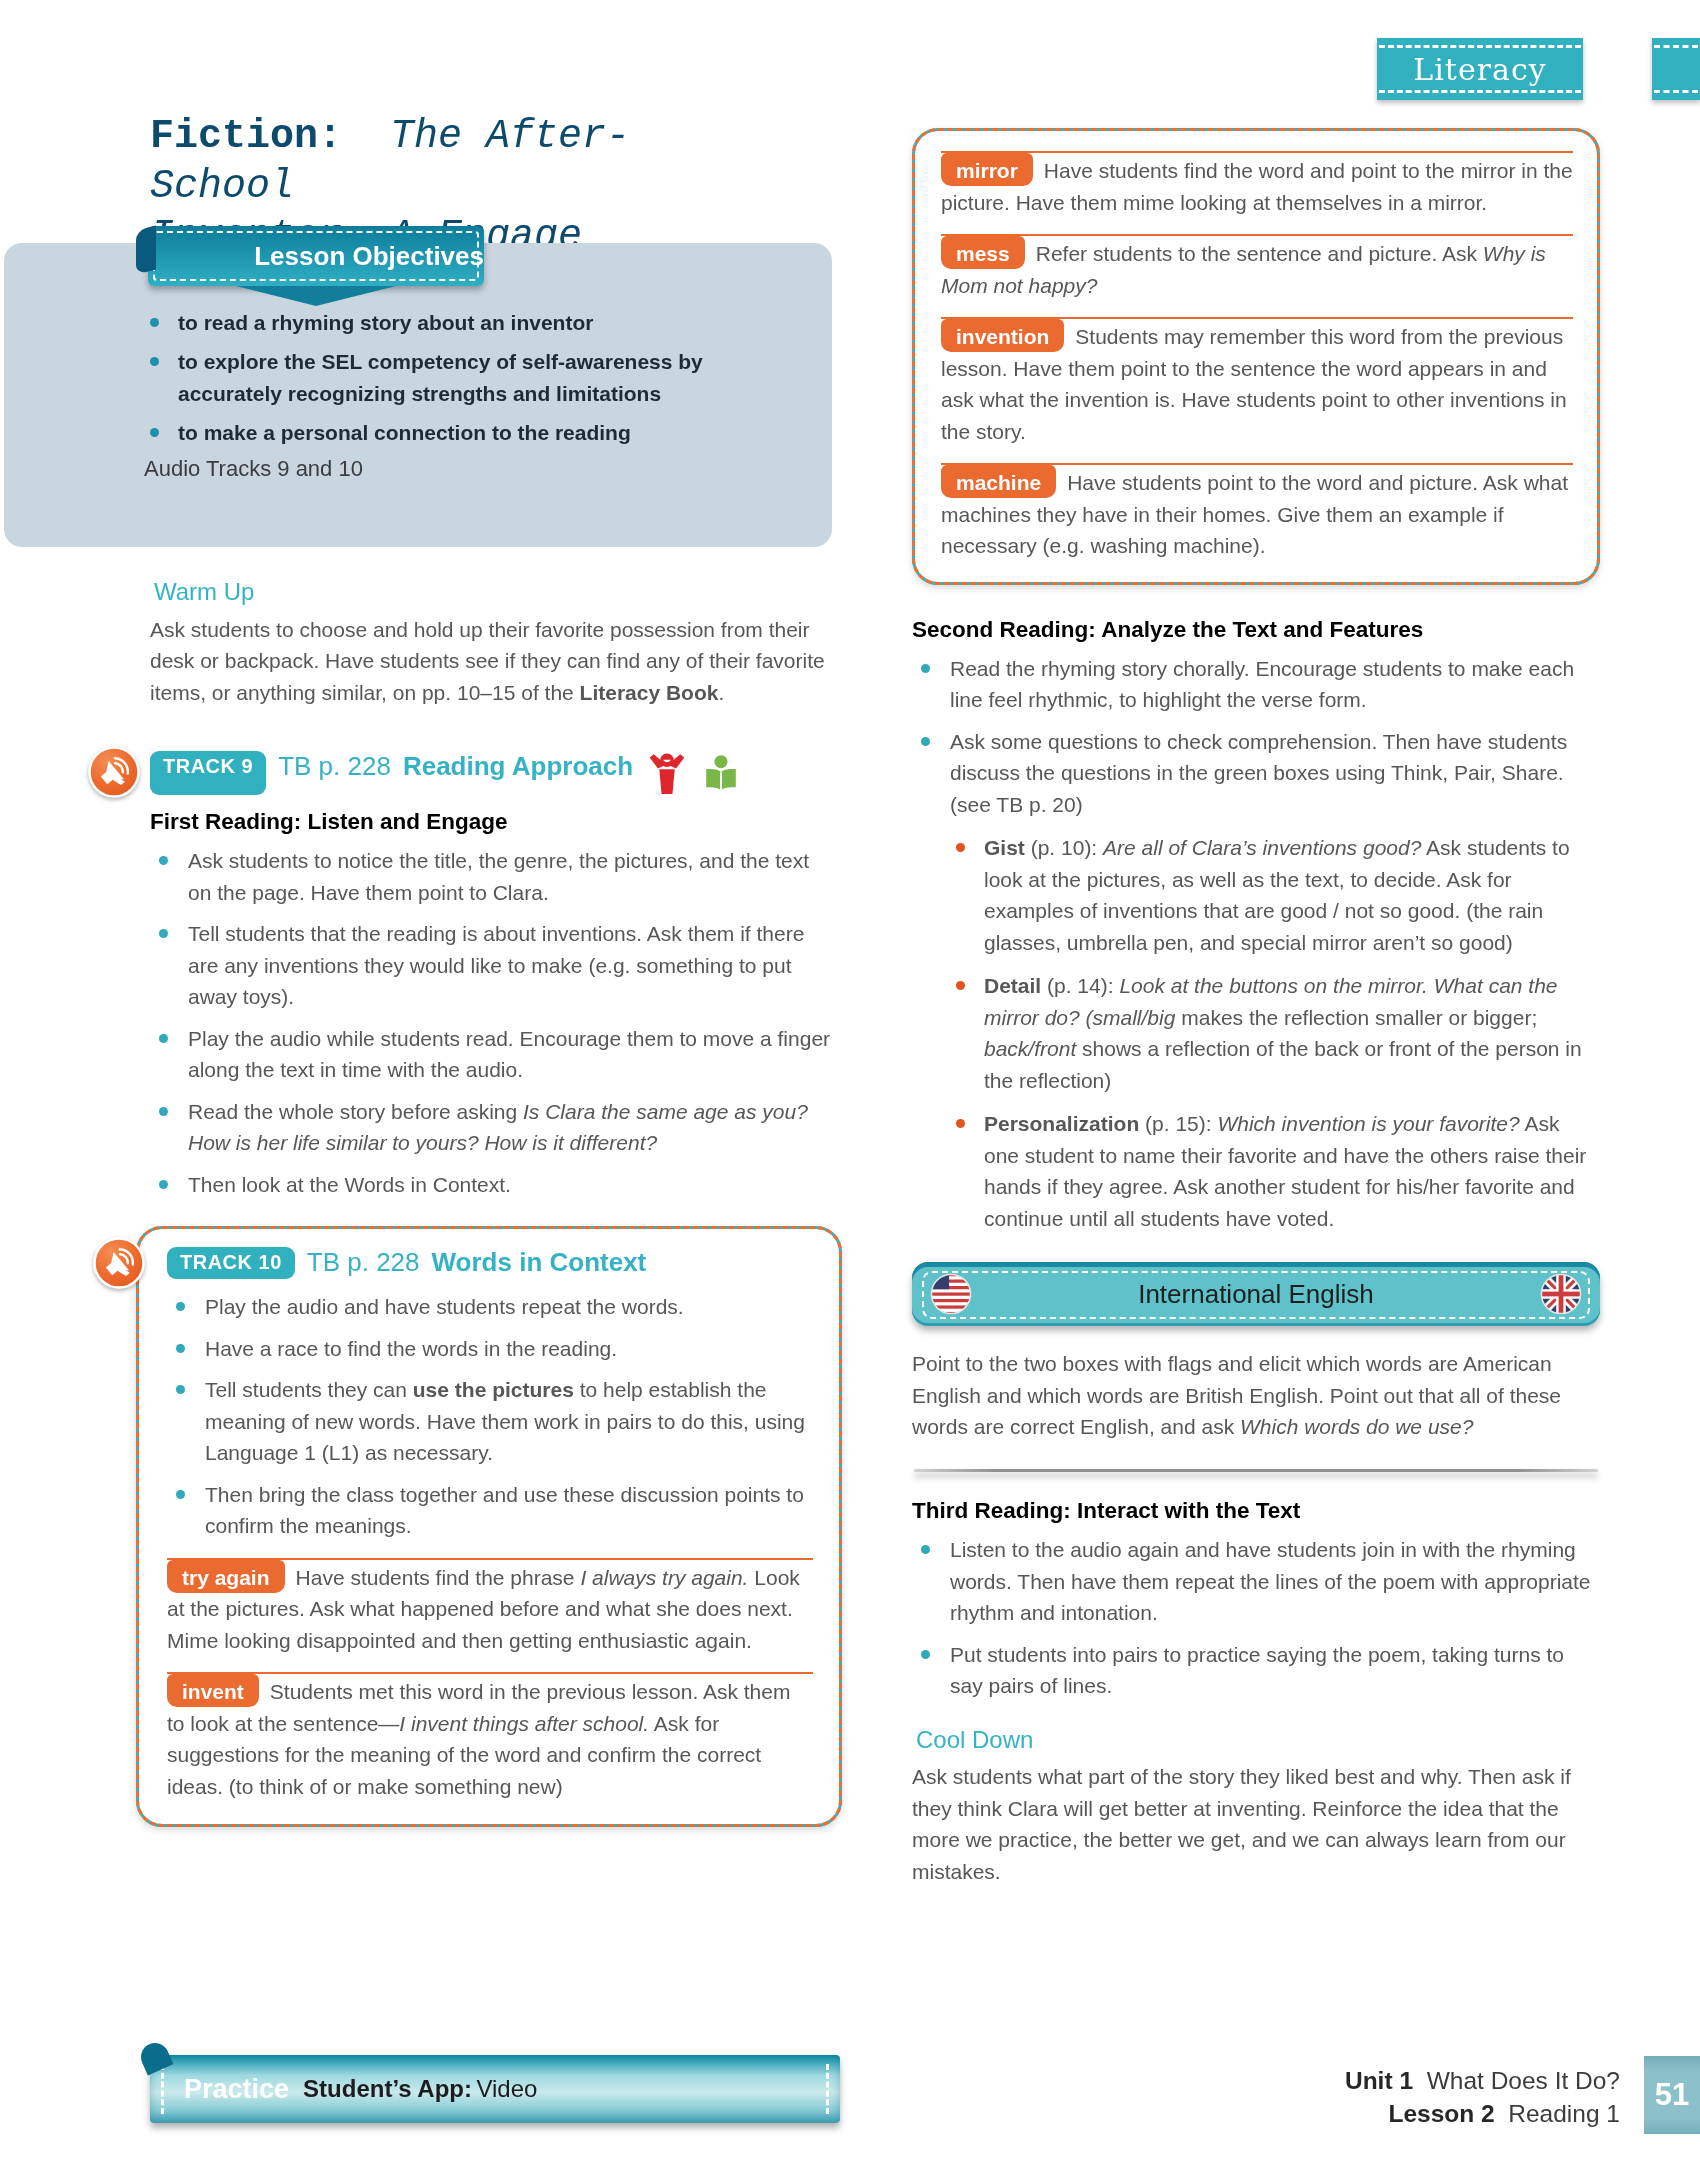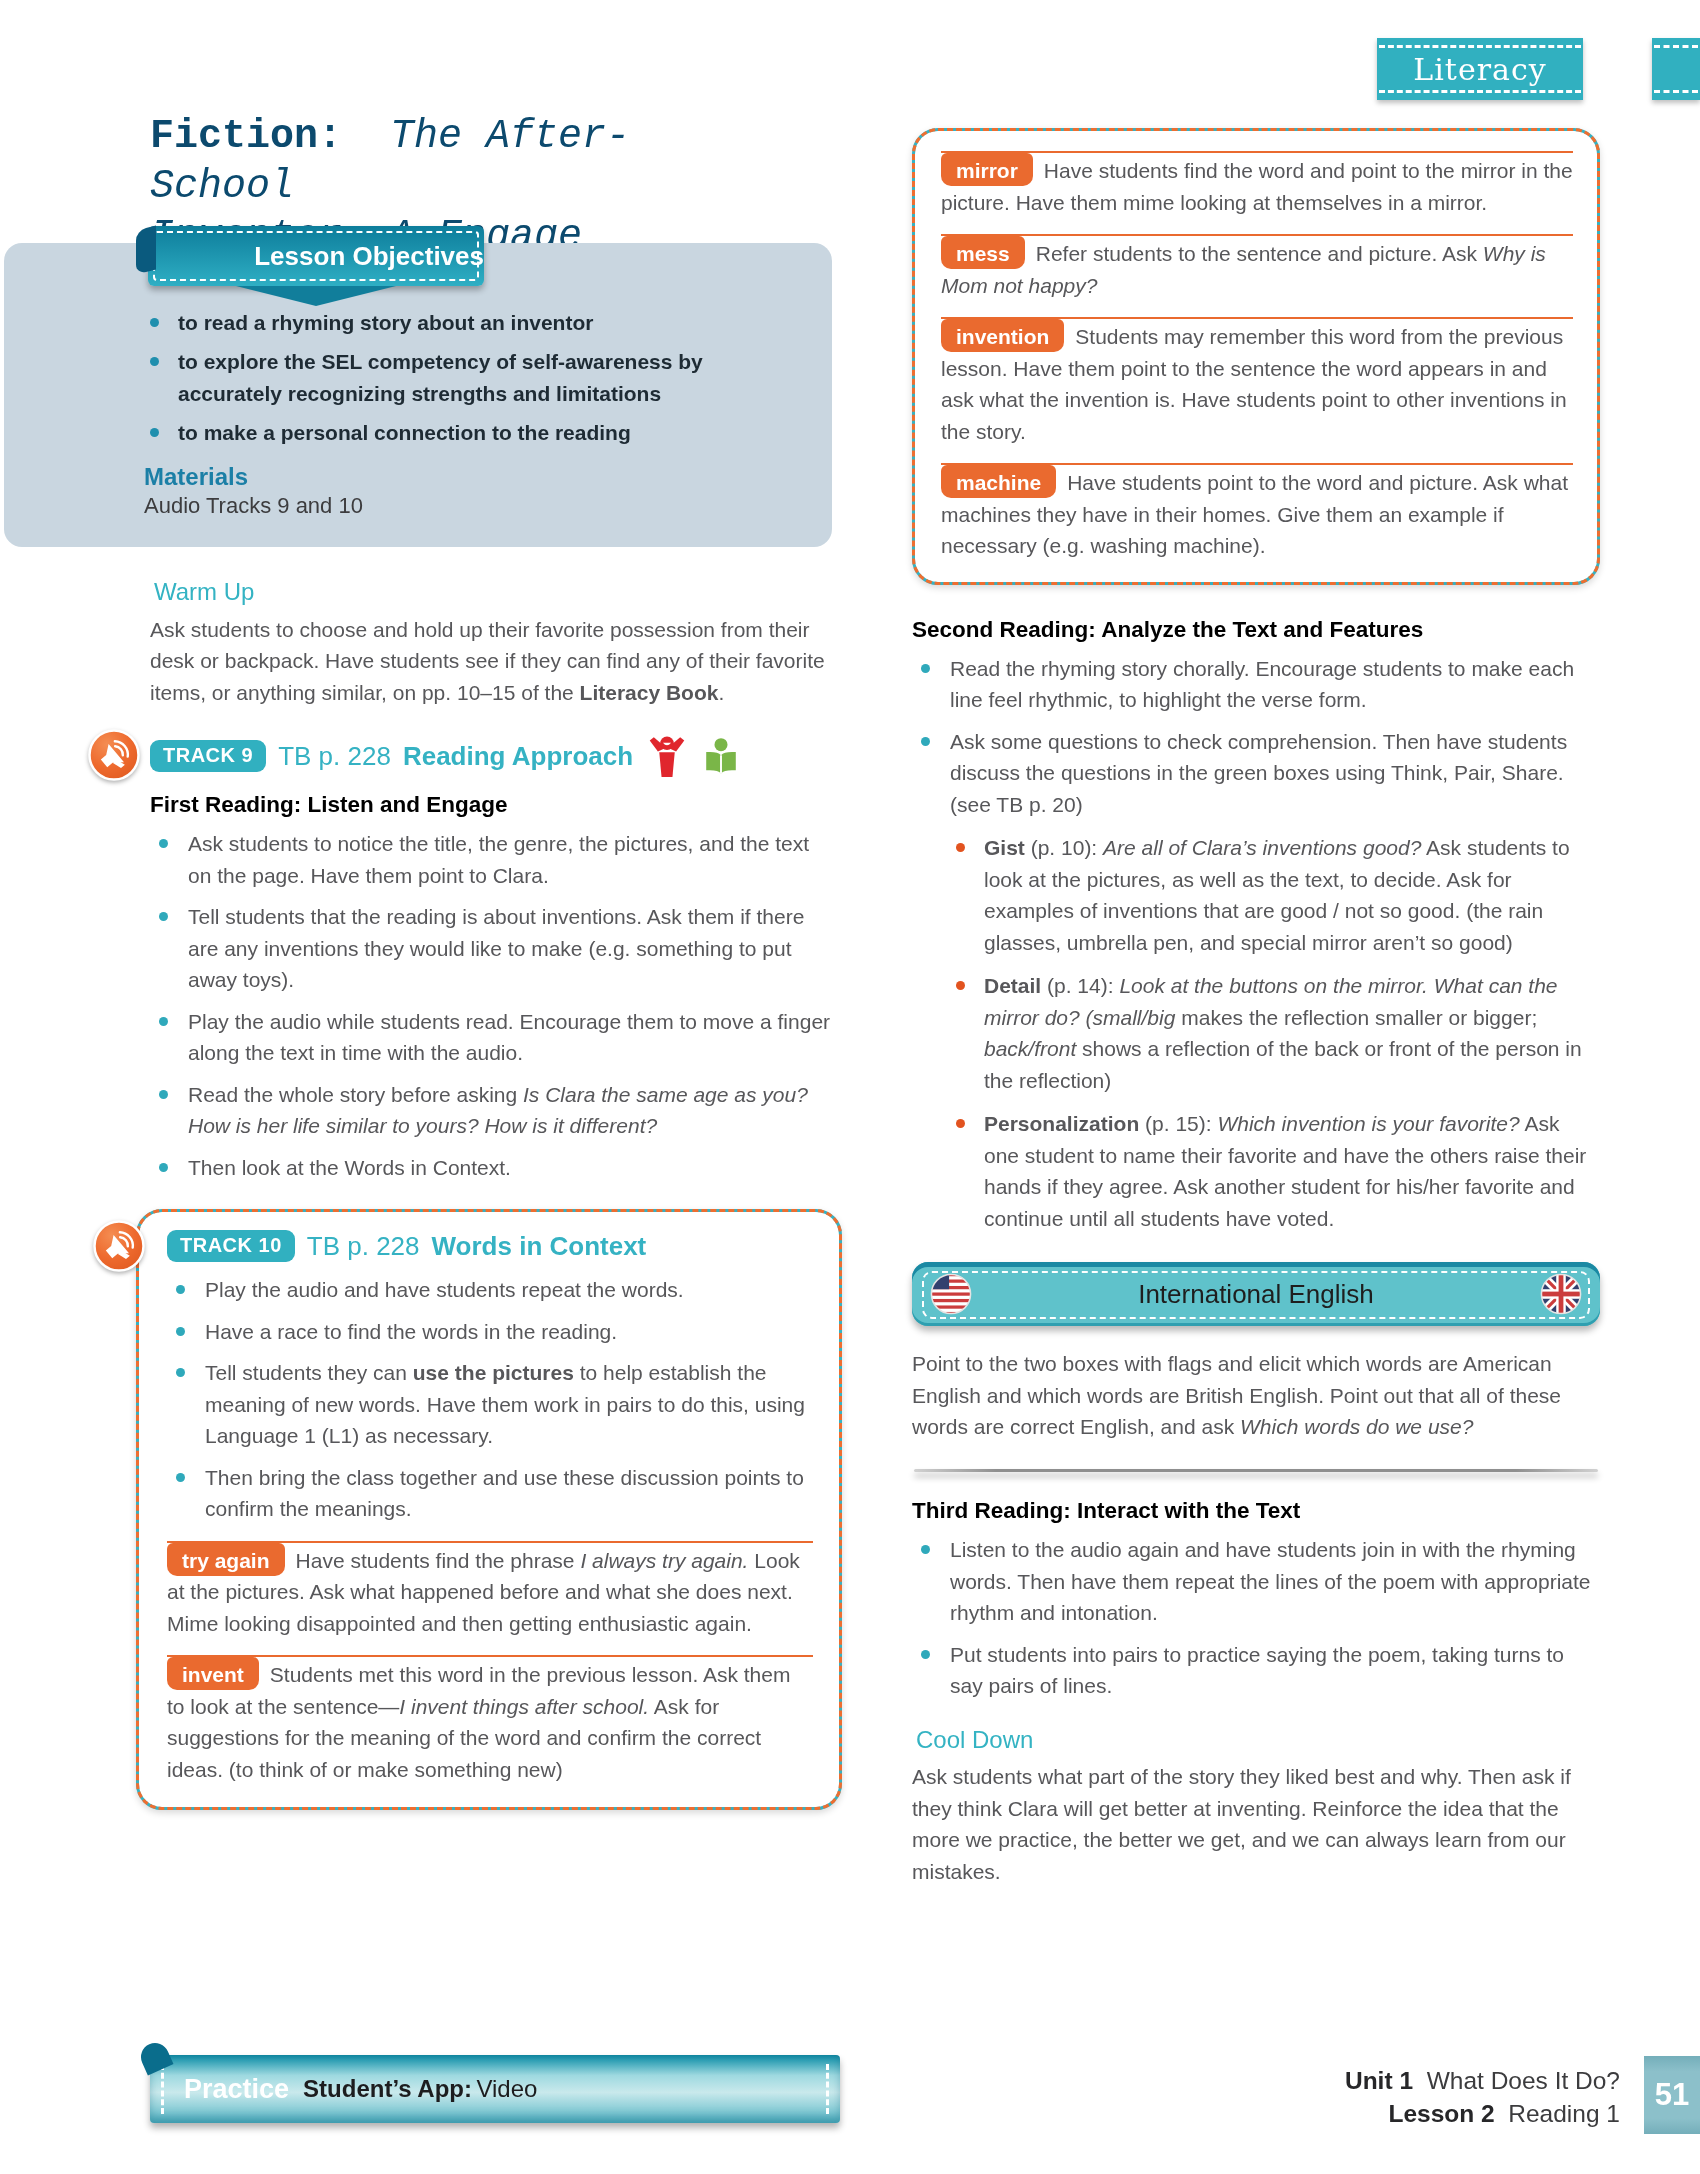--- a/index.html
+++ b/index.html
@@ -43,21 +43,21 @@
         border-radius:10px 0 0 10px;transform:skewY(-14deg)}
   .lo-ribbon span{position:relative;color:#fff;font-size:26px;font-weight:bold}
   .obj-list{margin:64px 30px 0 140px}
   .obj-list>li{position:relative;padding-left:34px;margin-bottom:7px;
         font-weight:bold;font-size:21px;line-height:32px;color:#1e2b34}
   .obj-list>li::before{content:"";position:absolute;left:6px;top:11px;width:9px;height:9px;border-radius:50%;background:#1f8fae}
   .materials-label{margin:14px 0 0 140px;font-weight:bold;font-size:24px;color:#1b7fa6}
   .materials-value{margin:2px 0 0 140px;font-size:22px;color:#3c3c3e}
   .left-flow{position:absolute;left:150px;top:578px;width:682px}
   .warm-para{margin-bottom:10px}
-  .track-row{position:relative;display:flex;align-items:center;gap:12px;margin:26px 0 12px}
+  .track-row{position:relative;display:flex;gap:12px;margin:43px 0 12px}
   .track-badge{background:#31b0c0;color:#fff;font-weight:bold;font-size:20px;letter-spacing:.5px;
         padding:4px 13px 5px;border-radius:9px;white-space:nowrap}
   .tb-ref{color:#35b2c3;font-size:26px;white-space:nowrap}
   .track-title{color:#35b2c3;font-size:26px;font-weight:bold;white-space:nowrap}
   .audio-icon{position:absolute;left:-62px;top:-5px;width:52px;height:52px;filter:drop-shadow(0 2px 2px rgba(0,0,0,.3))}
   .mini-icon{width:40px;height:44px;margin-left:2px}
   
   .dash-box{position:relative;background:#fff;border:3px solid #35b2c2;border-radius:26px;
         box-shadow:0 3px 7px rgba(0,0,0,.15)}
   .dash-box::before{content:"";position:absolute;inset:-3px;border:3px dashed #ee6e30;border-radius:26px;pointer-events:none}
@@ -147,21 +147,20 @@
 <div class="objectives-panel">
   <div class="lo-ribbon">
     <div class="lo-fold"></div>
     <span>Lesson Objectives</span>
   </div>
   <ul class="obj-list">
     <li>to read a rhyming story about an inventor</li>
     <li>to explore the SEL competency of self-awareness by accurately recognizing strengths and limitations</li>
     <li>to make a personal connection to the reading</li>
   </ul>
-  <div class="materials-label">Materials</div>
   <div class="materials-value">Audio Tracks 9 and 10</div>
 </div>
 
 <div class="left-flow">
 
   <h2 class="h-teal">Warm Up</h2>
   <p class="body-txt warm-para"><span>Ask students to choose and hold up their favorite possession from their desk or backpack. Have students see if they can find any of their favorite items, or anything similar, on pp. 10–15 of the </span><span class="seg-b">Literacy Book</span><span>.</span></p>
 
   <div class="track-row">
     <svg class="audio-icon" viewBox="0 0 52 52">

